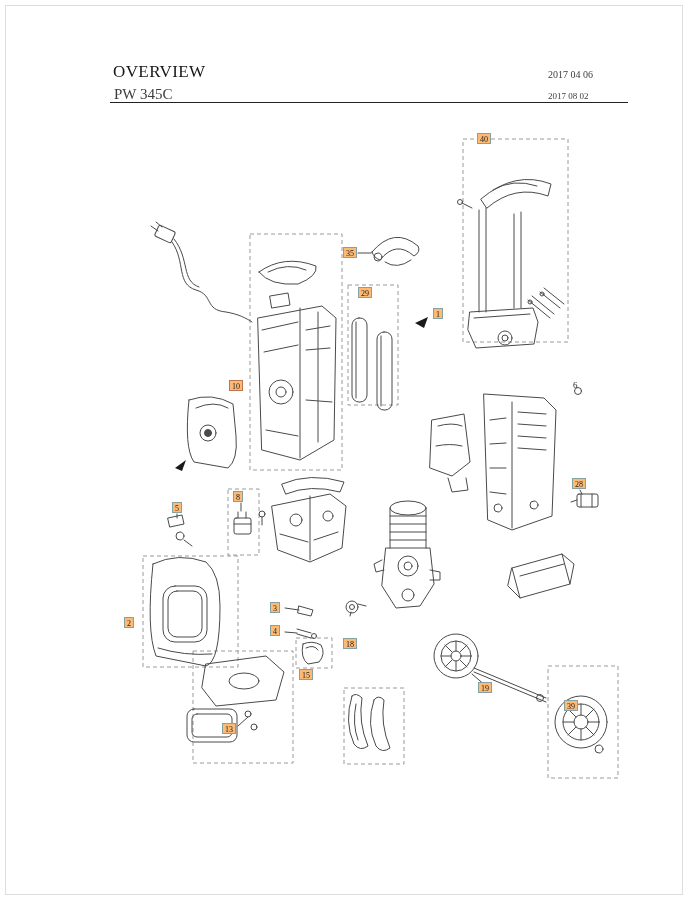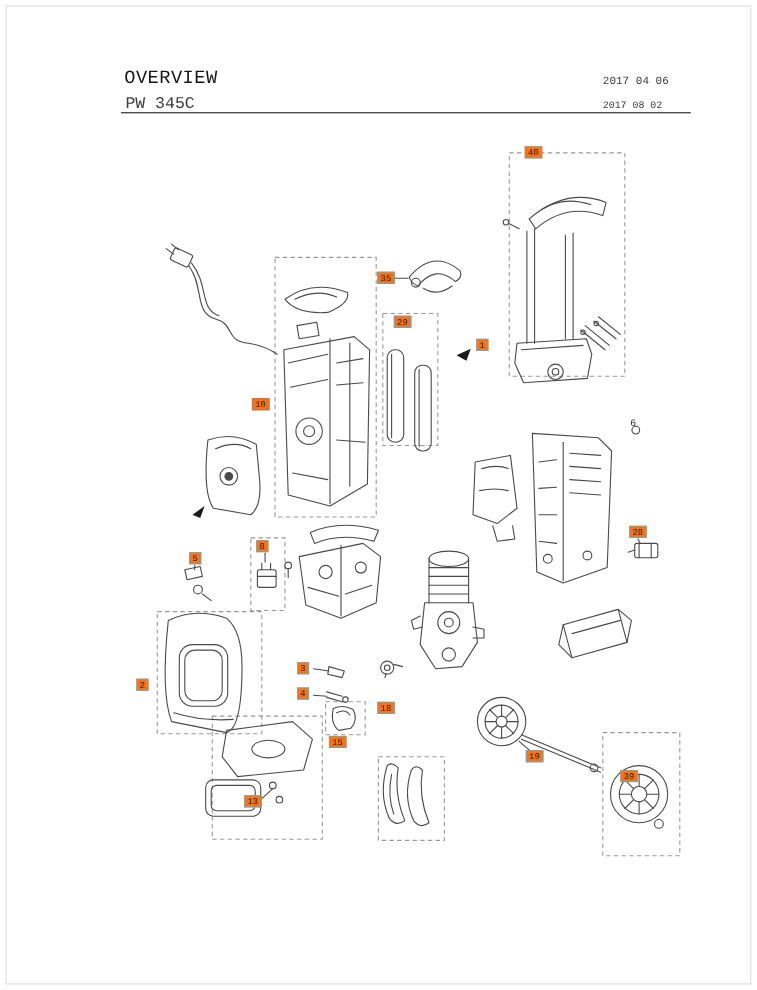--- a/index.html
+++ b/index.html
@@ -1,36 +1,36 @@
 <!DOCTYPE html>
 <html><head>
 <meta charset="utf-8">
 <style>
   * { margin:0; padding:0; box-sizing:border-box; }
   html,body { background:#ffffff; }
   body { width:688px; height:900px; }
   .screen {
     position:relative; width:688px; height:900px; background:#ffffff;
-    font-family:Liberation Mono, monospace; overflow:hidden;
+    font-family:Liberation Serif, serif; overflow:hidden;
     --callout-border:#87a0a0; --callout-highlight:#c0734c; --line-color:#4a4a4a;
   }
   .page-frame { position:absolute; inset:5px; border:1px solid #dcdcdc; pointer-events:none; }
   .title { position:absolute; left:113px; top:62px; font-size:17px; letter-spacing:0.4px; color:#161616; font-weight:400; }
   .model { position:absolute; left:114px; top:86px; font-size:15px; color:#3c3c3c; }
   .date-top { position:absolute; left:548px; top:69px; font-size:10px; color:#3c3c3c; }
   .date-bottom { position:absolute; left:548px; top:91px; font-size:9px; color:#3c3c3c;text-align:center; }
   .rule { position:absolute; left:110px; top:102px; width:518px; height:1px; background:#222; }
   svg.art { position:absolute; left:0; top:0; }
   .callout-layer { position:absolute; inset:0; }
   .callout {
     position:absolute; min-width:10px; padding:0 2px; height:11px; line-height:11px;
-    font-size:8px; text-align:center; color:#1c1c1c; background:#f97316;
+    font-size:8px; text-align:center; color:#1c1c1c; background:#fdba74;
     border:1px solid var(--callout-border); z-index:2; cursor:pointer;
   }
-  .callout.highlight { border-color:var(--callout-highlight); }
+  .callout.highlight { border-color:var(--callout-highlight);margin-top:18px; }
   .callout.unboxed { border-color:transparent; background:transparent; font-size:9px; }
   .arrow { fill:#1a1a1a; stroke:none; }
 </style>
 </head>
 <body>
 
 <div class="screen" style="--callout-border: #87a0a0; --callout-highlight: #c0734c;">
   <div class="page-frame"></div>
 
   <div class="title">OVERVIEW</div>

